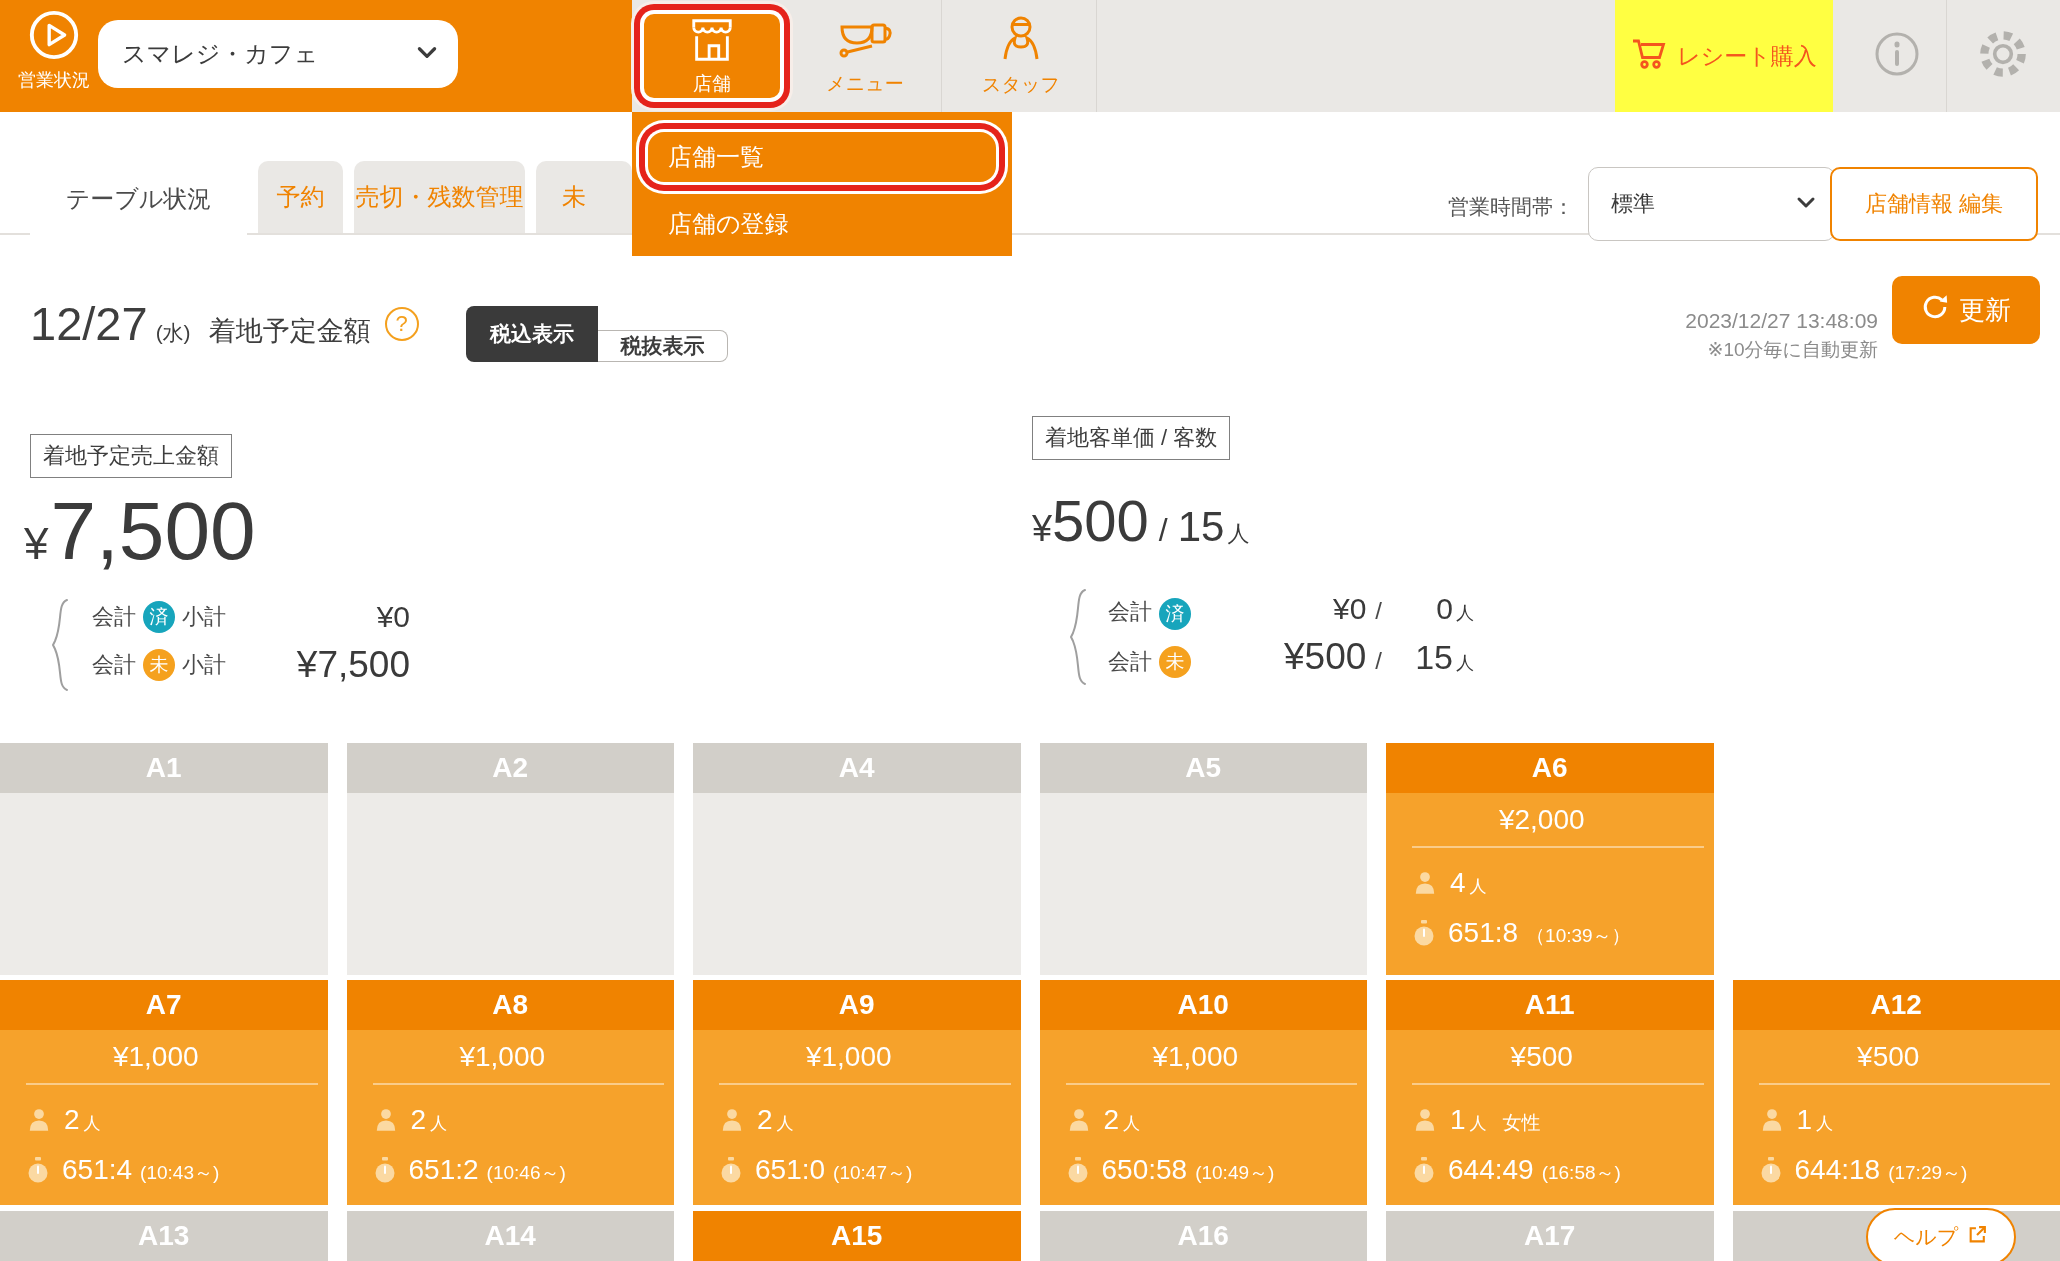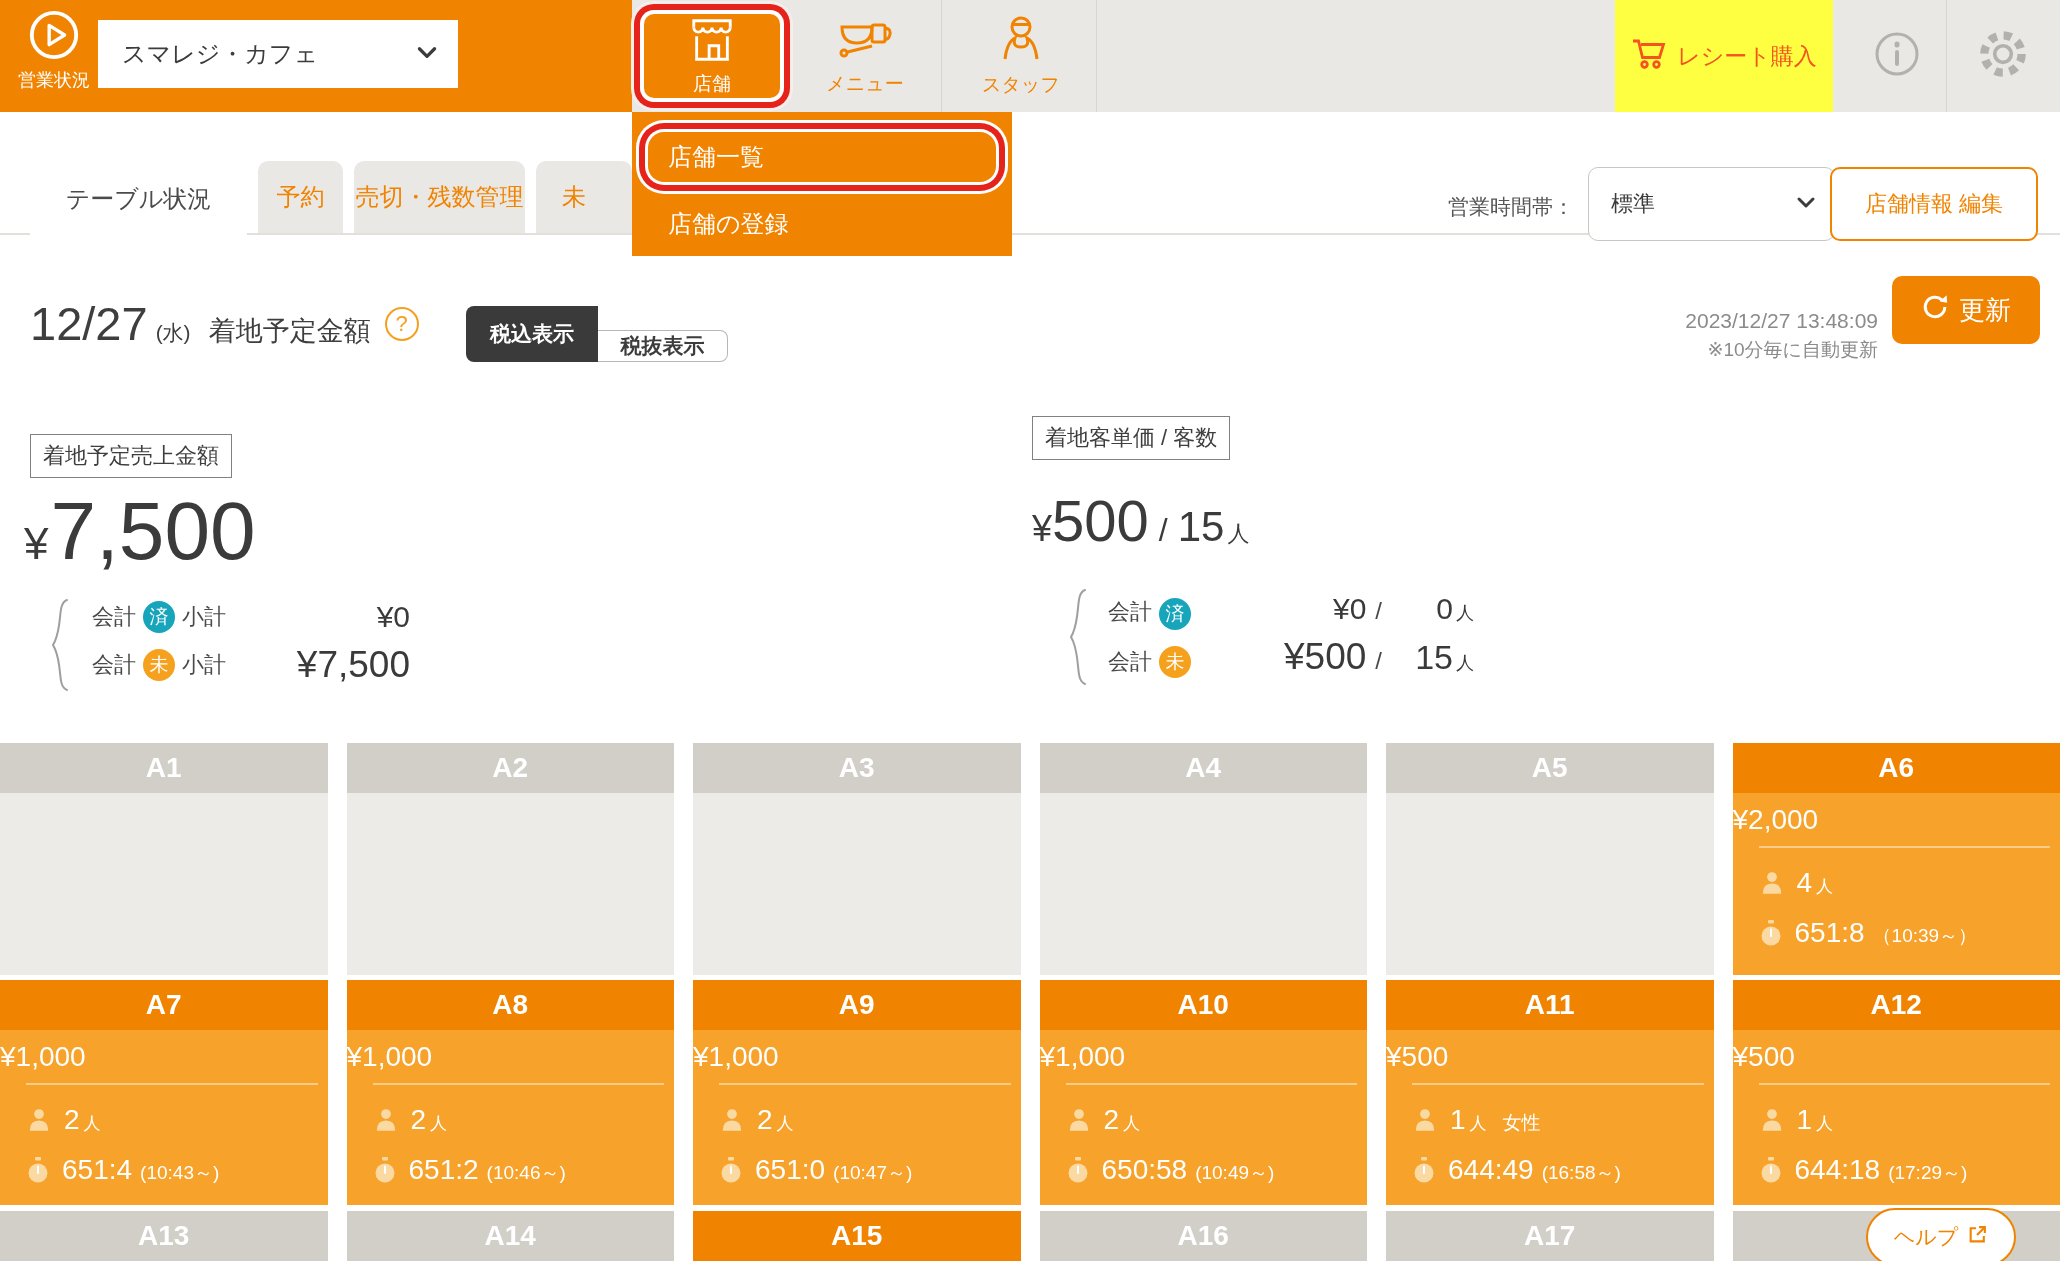--- a/index.html
+++ b/index.html
@@ -3,21 +3,21 @@
 <meta charset="utf-8">
 <style>
   html,body{margin:0;padding:0;background:#888;}
   .screen{position:relative;width:2060px;height:1261px;overflow:hidden;background:#fff;
           font-family:"Liberation Sans","DejaVu Sans",sans-serif;-webkit-font-smoothing:antialiased;}
   
   .topbar{position:absolute;left:0;top:0;width:2060px;height:112px;background:#eae8e5;}
   .topbar-orange{position:absolute;left:0;top:0;width:632px;height:112px;background:#f08300;}
   .biz-status{position:absolute;left:8px;top:8px;width:92px;display:flex;flex-direction:column;align-items:center;}
   .biz-status .lbl{color:#fff;font-size:18px;margin-top:2px;white-space:nowrap;}
-  .store-select{position:absolute;left:98px;top:20px;width:360px;height:68px;background:#fff;border-radius:0;
+  .store-select{position:absolute;left:98px;top:20px;width:360px;height:68px;background:#fff;border-radius:20px;
                 display:flex;align-items:center;padding:0 18px 0 24px;box-sizing:border-box;}
   .store-select .txt{font-size:24px;color:#3c3c3c;flex:1;}
   .nav-store{position:absolute;left:644px;top:14px;width:136px;height:84px;background:#f08300;border-radius:10px;
              display:flex;flex-direction:column;align-items:center;justify-content:center;gap:3px;z-index:15;
              box-shadow:0 0 0 4px #fff,0 0 0 10px #e5231b,0 0 0 13px #f7eee9;}
   .nav-store .lbl{color:#fff;font-size:19px;}
   .nav-item{position:absolute;top:0;height:112px;width:150px;display:flex;flex-direction:column;align-items:center;
             justify-content:center;gap:5px;color:#f08300;font-size:19px;}
   .nav-menu{left:790px;}
   .nav-staff{left:946px;}
@@ -104,21 +104,21 @@
   .grow{display:grid;grid-template-columns:repeat(6,1fr);column-gap:19px;}
   .grow.r2{margin-top:5px;}
   .grow.r3{margin-top:6px;}
   .cell-head{height:50px;display:flex;align-items:center;justify-content:center;color:#fff;font-size:28px;font-weight:bold;}
   .cell-head.on{background:#f08300;}
   .cell-head.off{background:#d2cfc9;}
   .cell-body{height:182px;}
   .grow.r2 .cell-body{height:175px;}
   .cell-body.on{background:#f6a22b;}
   .cell-body.off{background:#edebe8;}
-  .cb-amt{text-align:left;padding:13px 16px 0 0;font-size:28px;color:#fff;line-height:1;}
+  .cb-amt{text-align:center;padding:13px 16px 0 0;font-size:28px;color:#fff;line-height:1;}
   .cb-div{height:2px;background:rgba(255,255,255,.45);margin:12px 10px 0 26px;}
   .cb-line{display:flex;align-items:center;margin-left:26px;color:#fff;line-height:1;}
   .cb-line.guests{margin-top:21px;}
   .cb-line.timer{margin-top:22px;}
   .cb-line .ico{margin-right:12px;display:flex;}
   .cb-line .big{font-size:28px;}
   .cb-line .small{font-size:17px;margin-left:4px;margin-top:7px;}
   .cb-line .note{font-size:19px;margin-left:16px;margin-top:4px;}
   .cb-line .start{font-size:19px;margin-left:8px;margin-top:4px;}
   
@@ -361,24 +361,20 @@
     <div class="grow r1">
       <div>
         <div class="cell-head off">A1</div>
         <div class="cell-body off"></div>
       </div>
       <div>
         <div class="cell-head off">A2</div>
         <div class="cell-body off"></div>
       </div>
       <div>
-        <div class="cell-head off">A3</div>
-        <div class="cell-body off"></div>
-      </div>
-      <div>
         <div class="cell-head off">A4</div>
         <div class="cell-body off"></div>
       </div>
       <div>
         <div class="cell-head off">A5</div>
         <div class="cell-body off"></div>
       </div>
       <div>
         <div class="cell-head on">A6</div>
         <div class="cell-body on">

